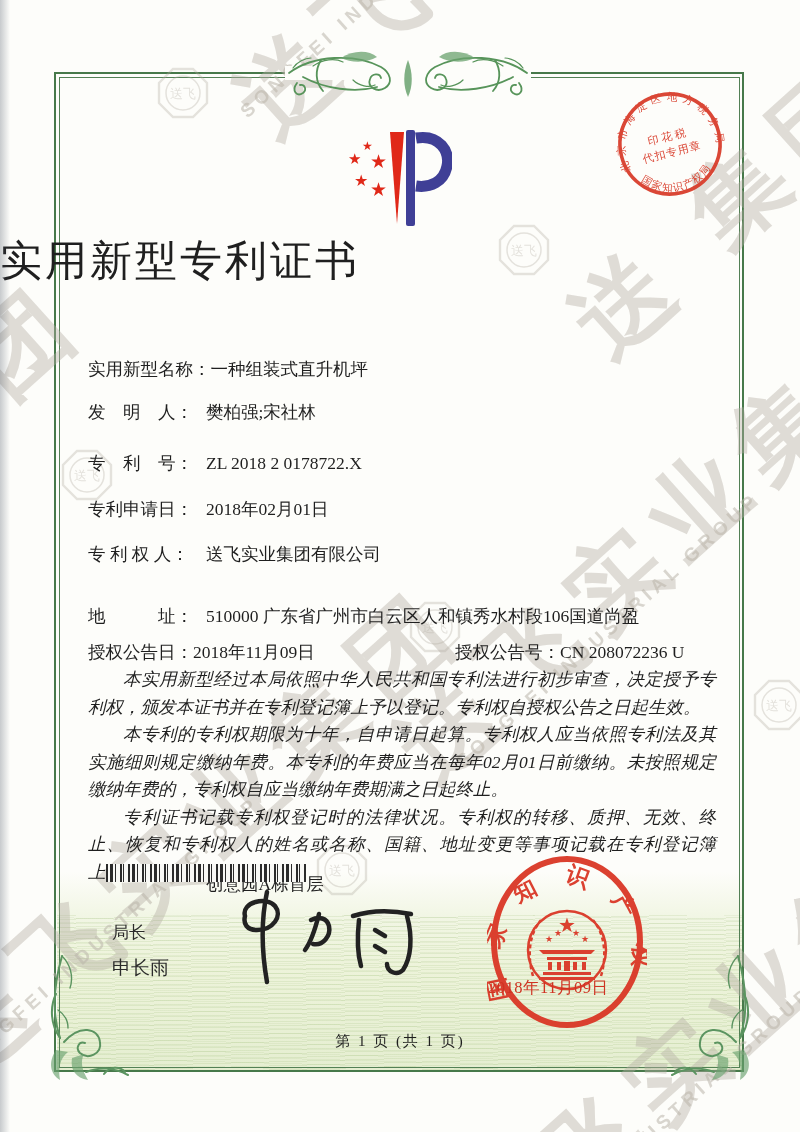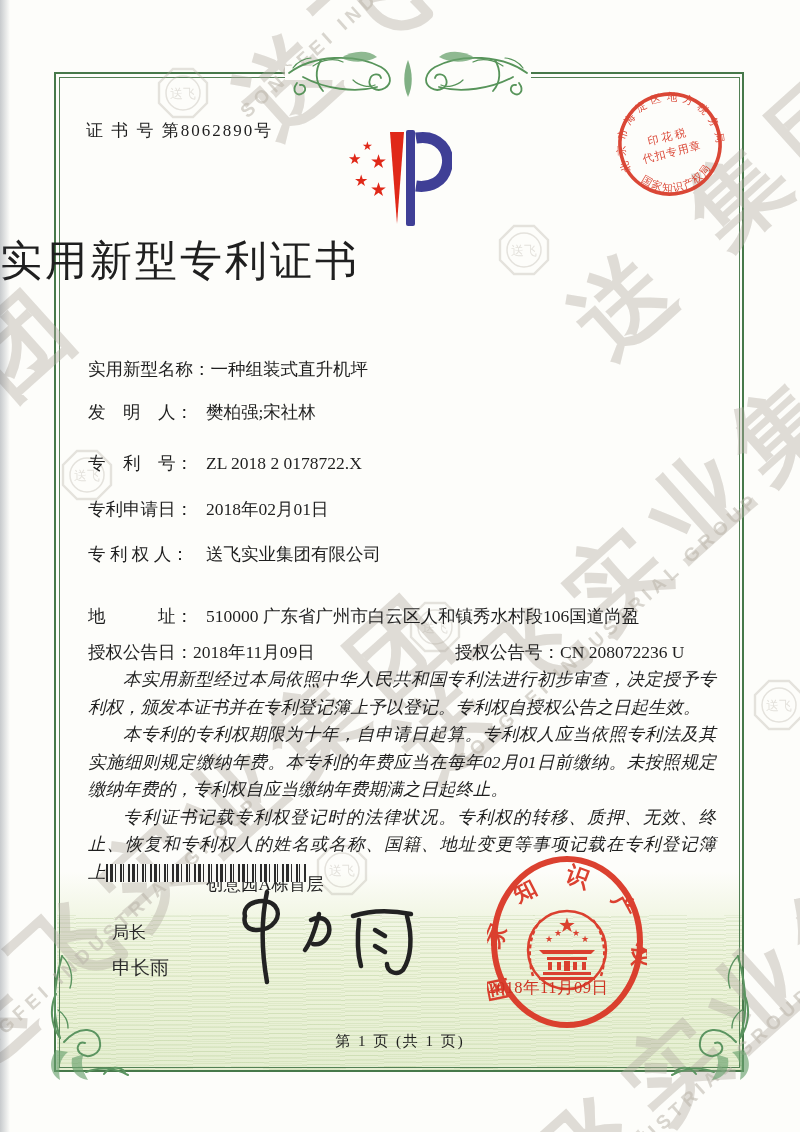--- a/index.html
+++ b/index.html
@@ -151,21 +151,20 @@
       <path d="M18,88 C34,70 52,74 54,88 C56,100 42,106 34,99 C29,94 33,87 39,89"></path>
       <path d="M10,96 C2,108 4,120 14,126 C12,114 14,104 22,98 Z" fill="#6aa26e" stroke="none" opacity=".65"></path>
       <path d="M26,104 C24,116 30,124 42,126 C36,116 34,108 38,100 Z" fill="#6aa26e" stroke="none" opacity=".65"></path>
       <path d="M40,118 C56,112 68,114 82,121"></path>
       <path d="M58,120 C64,112 74,112 79,118"></path>
       <path d="M16,2 C24,10 28,22 24,34" stroke-width="1.4"></path>
       <path d="M12,56 C18,60 22,66 22,74" stroke-width="1.4"></path>
     </g>
   </svg>
 
-  <div class="abs cert-no">证 书 号 第8062890号</div>
 
   <svg class="abs" style="left:334px;top:124px;z-index:7;" width="118" height="104" viewBox="0 0 118 104">
     <g fill="#e02818">
       <text x="14" y="40" font-size="15" font-family="DejaVu Sans">★</text>
       <text x="28" y="26" font-size="12" font-family="DejaVu Sans">★</text>
       <text x="36" y="44" font-size="19" font-family="DejaVu Sans">★</text>
       <text x="20" y="62" font-size="16" font-family="DejaVu Sans">★</text>
       <text x="36" y="72" font-size="19" font-family="DejaVu Sans">★</text>
     </g>
     <polygon points="56,8 70,8 63,100" fill="#e02818"></polygon>

